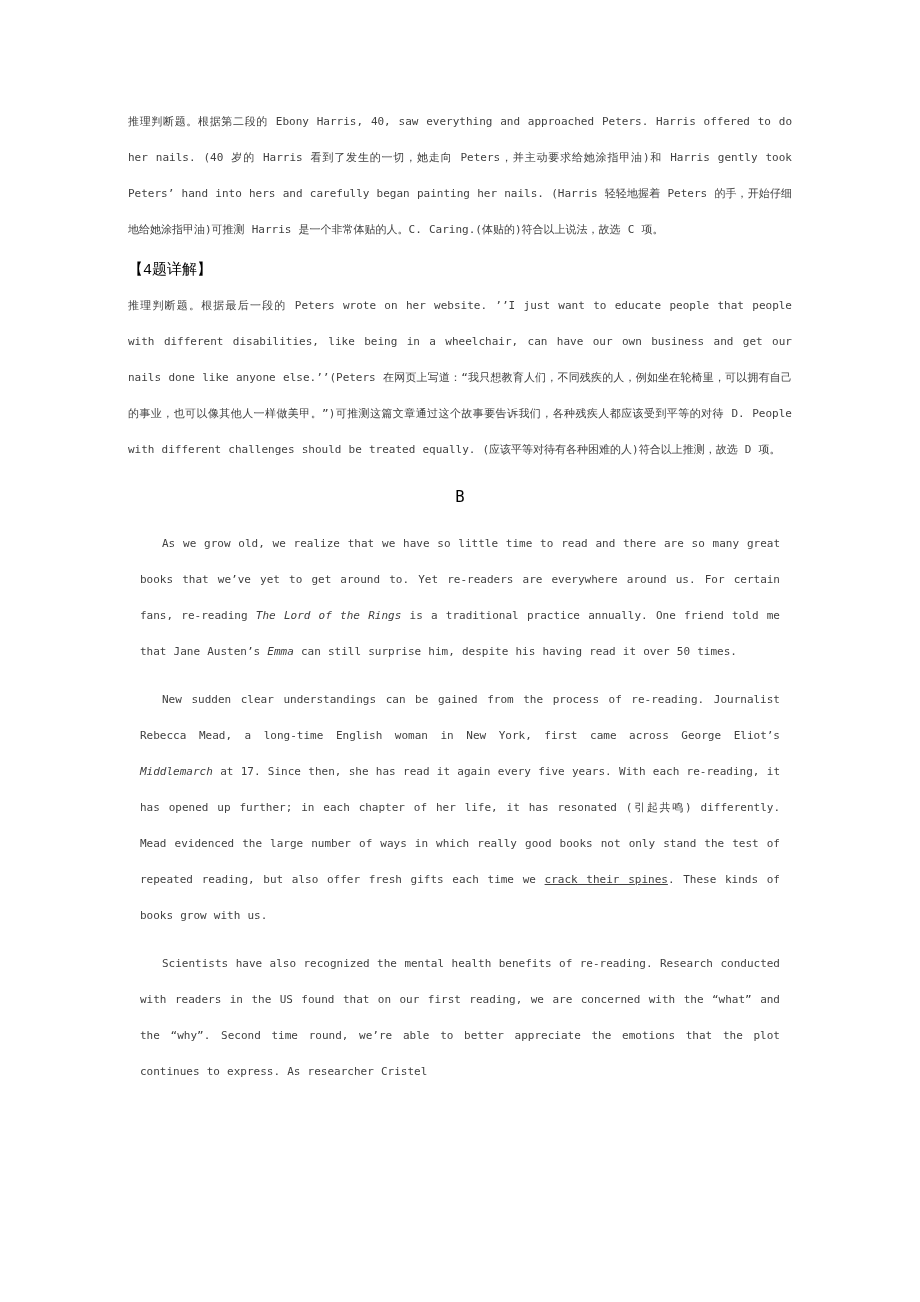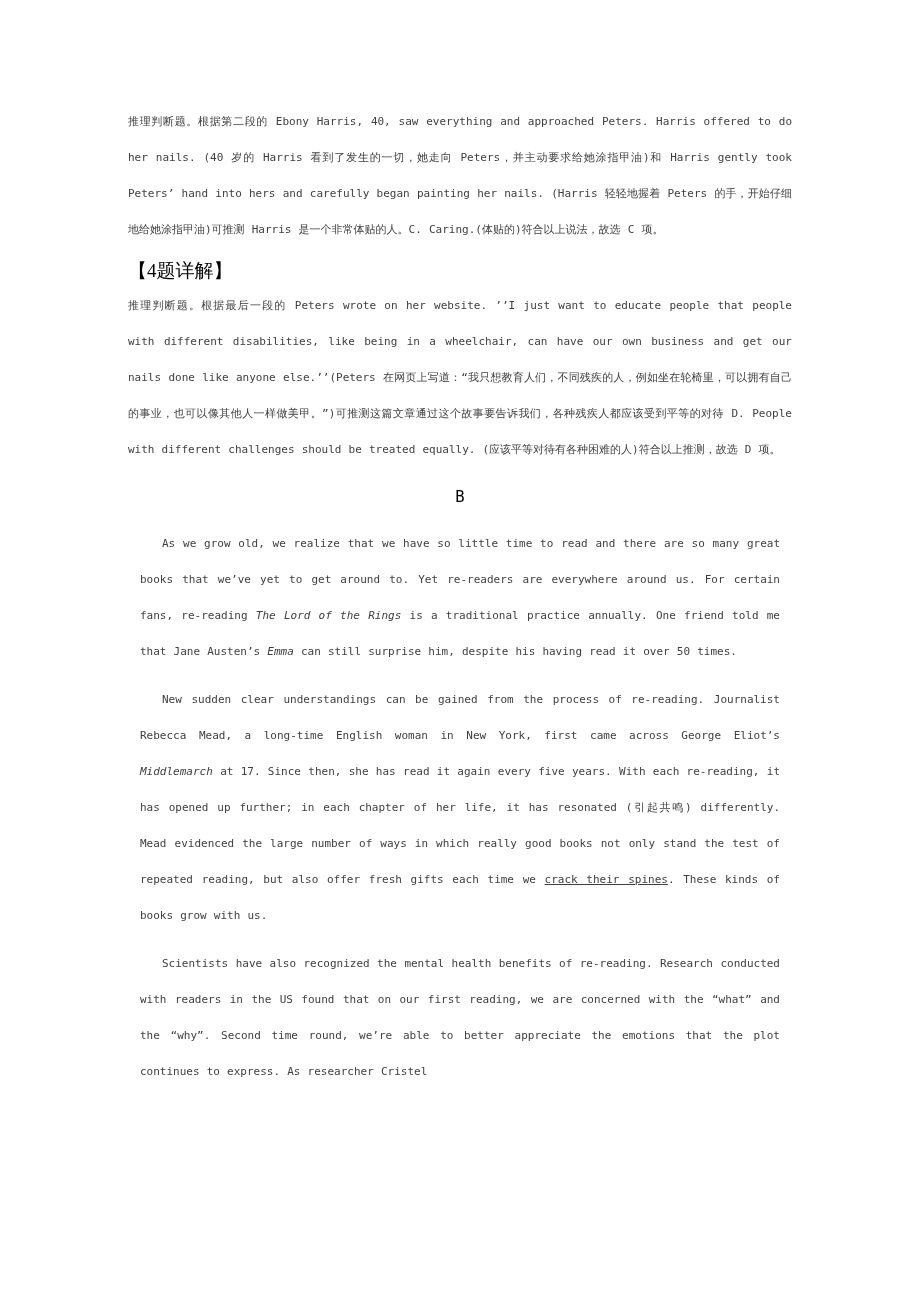--- a/index.html
+++ b/index.html
@@ -40,23 +40,23 @@
     color: #404040;
     word-spacing: 0.5px;
   }
   .para.cjk-mixed {
     font-family: "DejaVu Sans Mono", "Liberation Mono", monospace;
   }
   .indent {
     text-indent: 2em;
   }
   .section-label {
-    font-size: 19px;
+    font-size: 15px;
     line-height: 34px;
-    font-family: Liberation Serif, serif;
+    font-family: Liberation Mono, monospace;
     font-weight: normal;
     margin: 6px 0 0 0;
   }
   .center {
     text-align: center;
     margin: 12px 0 6px 0;
     font-size: 15.5px;
     line-height: 34px;
     font-family: "DejaVu Sans Mono", "Liberation Mono", monospace;
   }

